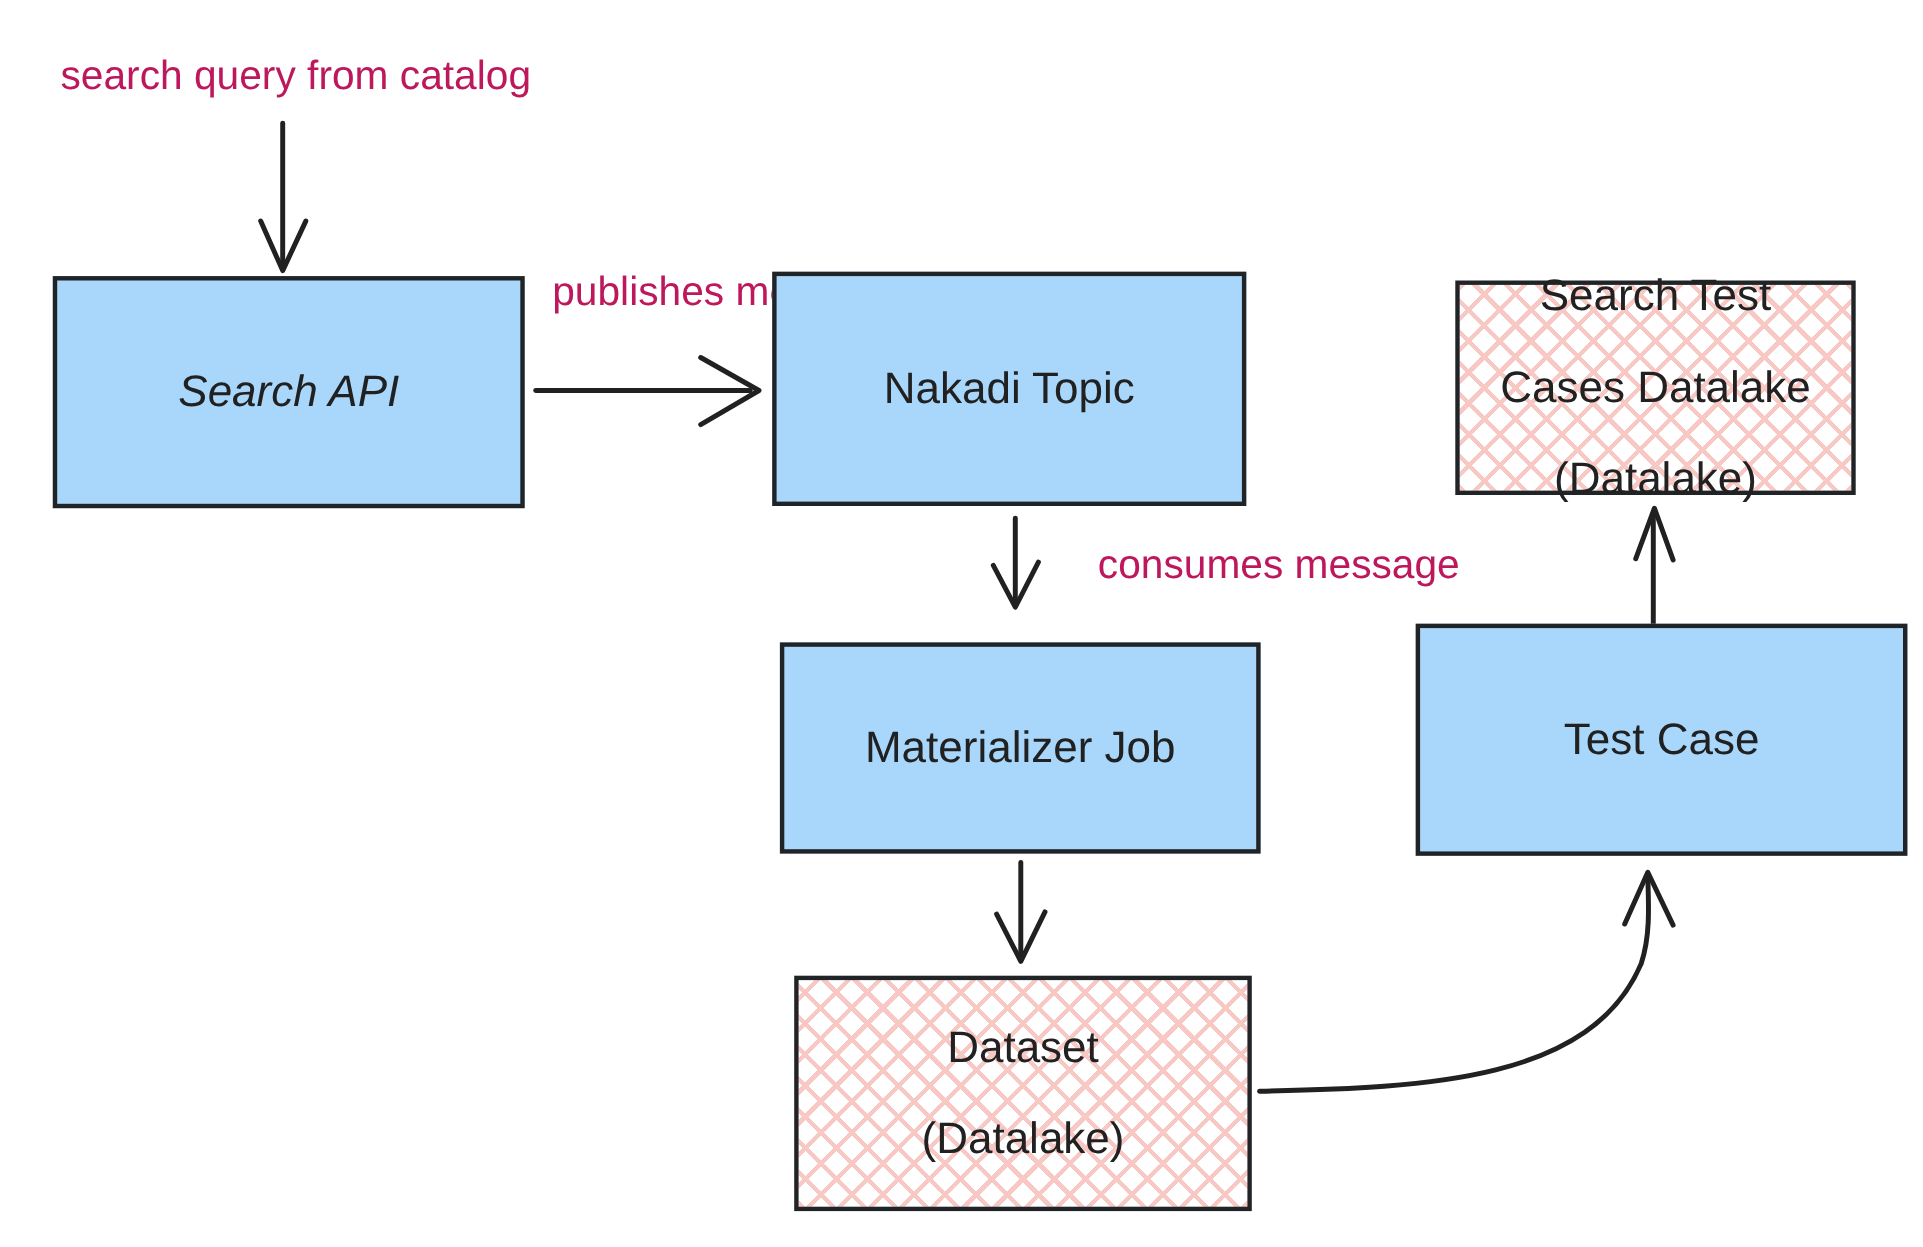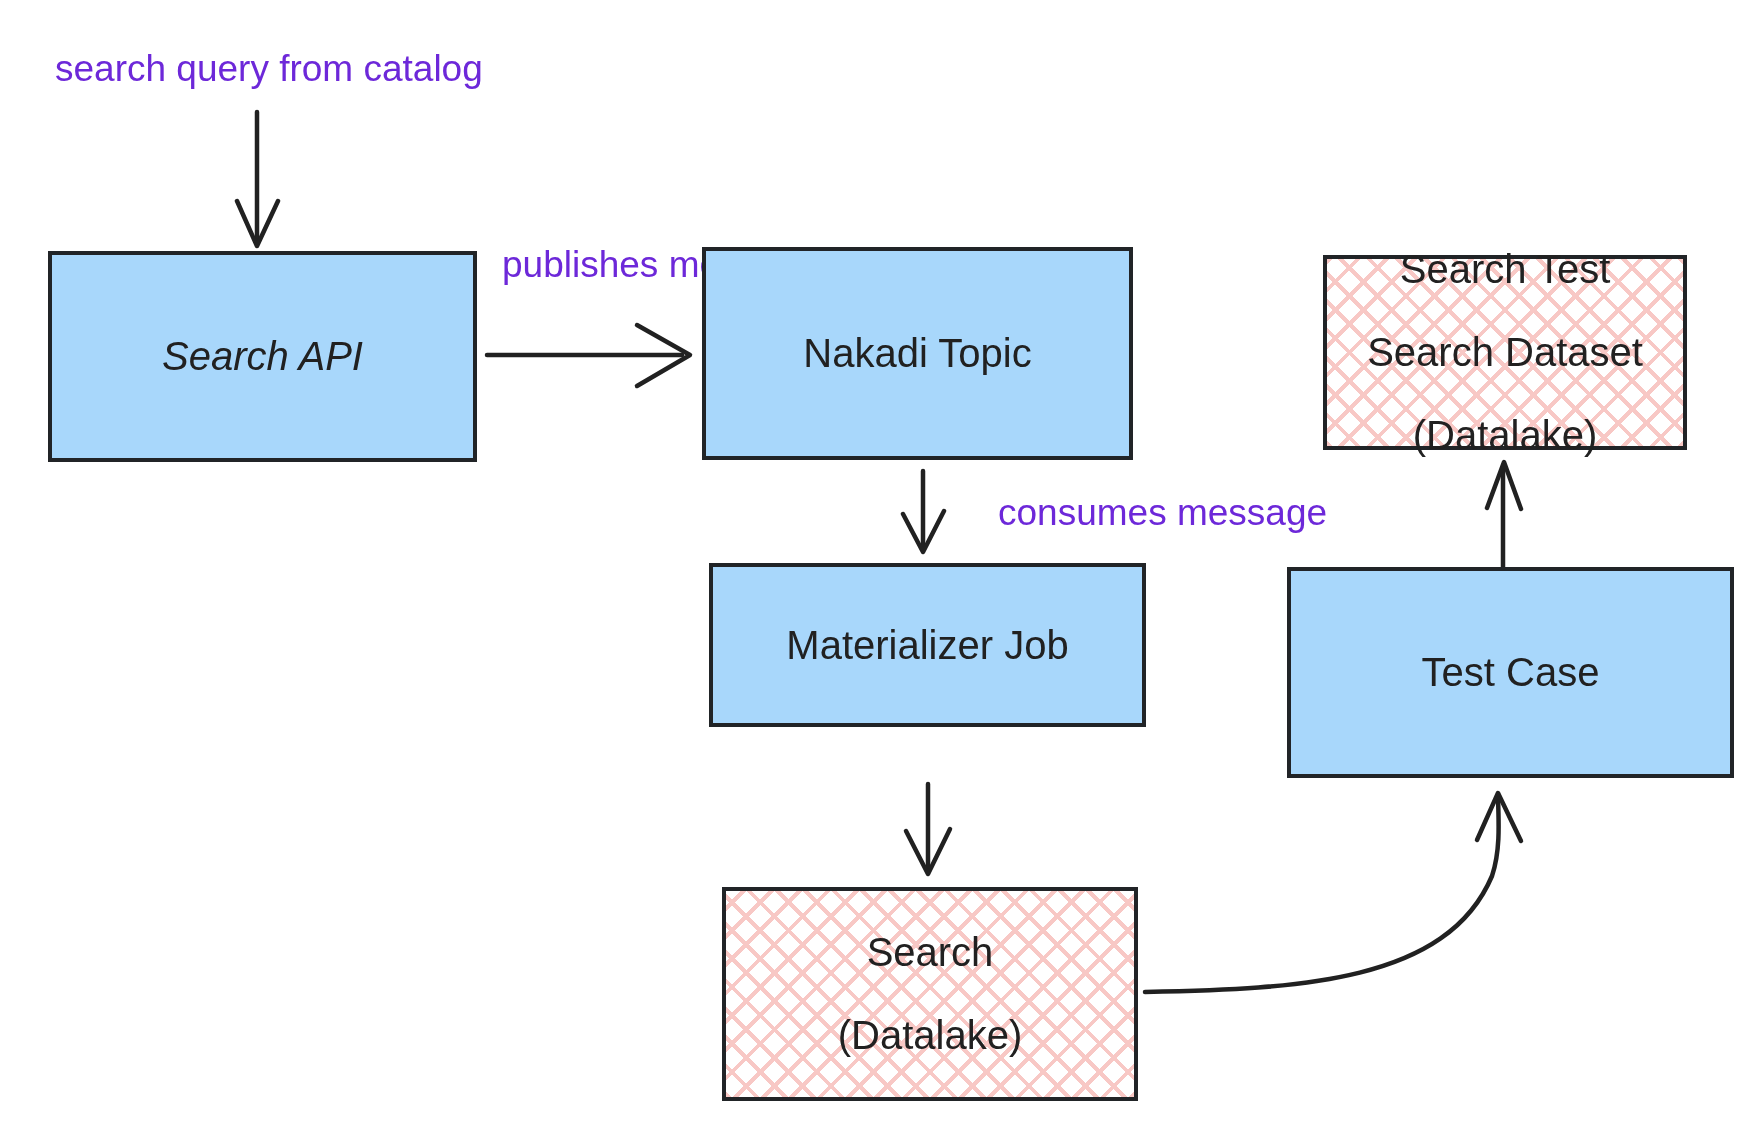--- a/index.html
+++ b/index.html
@@ -53,29 +53,29 @@
   .node.dataset {
     background:
       repeating-linear-gradient(45deg,  #f8c8c5 0 4px, rgba(0,0,0,0) 4px 20px),
       repeating-linear-gradient(-45deg, #f8c8c5 0 4px, rgba(0,0,0,0) 4px 20px),
       #ffffff;
     gap: 36px;
   }
   .node span { display: block; }
   #node-search-api              { left: 48px;   top: 251px; width: 429px; height: 211px; font-style: italic; }
   #node-nakadi-topic            { left: 702px;  top: 247px; width: 431px; height: 213px; text-align: right; }
-  #node-materializer-job        { left: 709px;  top: 563px; width: 437px; height: 164px; }
+  #node-materializer-job        { left: 709px;  top: 584px; width: 437px; height: 192px; }
   #node-search-query-dataset    { left: 722px;  top: 887px; width: 416px; height: 214px; }
   #node-test-case-generator-job { left: 1287px; top: 567px; width: 447px; height: 211px; }
   #node-search-test-cases-ds    { left: 1323px; top: 255px; width: 364px; height: 195px; }
   .edge-label {
     position: absolute;
     font-size: 37px;
     line-height: 49px;
-    color: #6d28d9;
+    color: #be185d;
     white-space: nowrap;
     text-align: right;
   }
   #label-incoming-query { left: 55px;  top: 44px;  }
   #label-publishes      { left: 502px; top: 240px; }
   #label-consumes       { left: 953px; top: 488px; margin-left: 45px; }
 </style>
 </head>
 <body>
 
@@ -123,27 +123,27 @@
 
   <div class="node process" id="node-nakadi-topic">
     <span>Nakadi Topic</span>
   </div>
 
   <div class="node process" id="node-materializer-job">
     <span>Materializer Job</span>
   </div>
 
   <div class="node dataset" id="node-search-query-dataset">
-    <span>Search</span>
+    <span>Dataset</span>
     <span>(Datalake)</span>
   </div>
 
   <div class="node process" id="node-test-case-generator-job">
     <span>Test Case</span>
   </div>
 
   <div class="node dataset" id="node-search-test-cases-ds">
     <span>Search Test</span>
-    <span>Search Dataset</span>
+    <span>Cases Datalake</span>
     <span>(Datalake)</span>
   </div>
 
 </div>
 
 </body></html>

